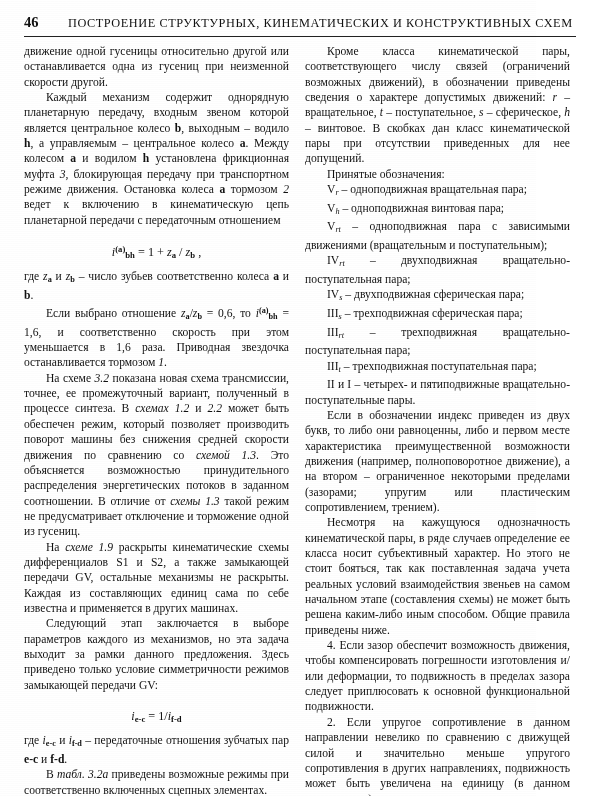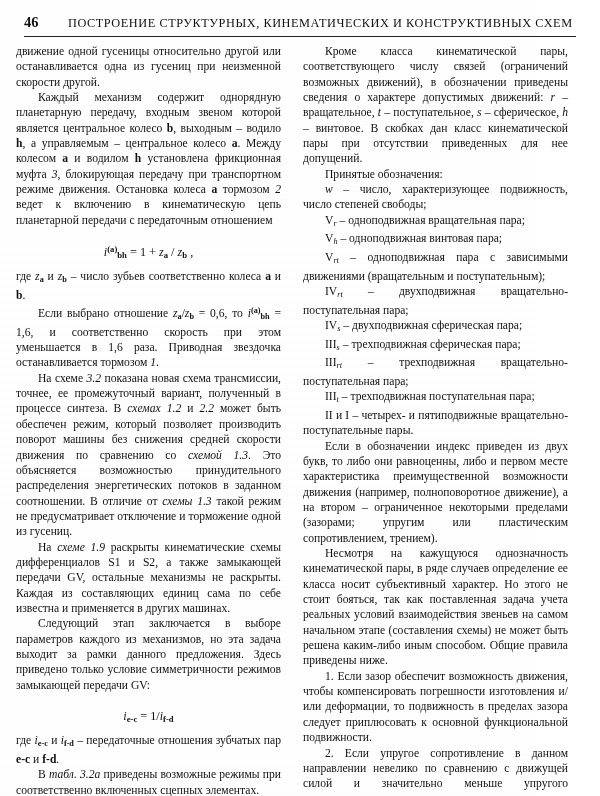--- a/index.html
+++ b/index.html
@@ -55,26 +55,26 @@
     left: 24px;
     top: 36px;
     width: 552px;
     height: 1px;
     background: #222;
   }
 
   
   .cols {
     position: absolute;
-    left: 16px;
+    left: 24px;
     top: 44px;
     width: 552px;
     height: 746px;
     display: flex;
-    gap: 22px;
+    gap: 16px;
   }
   .col {
     width: 265px;
     flex: none;
   }
 
   p {
     margin: 0;
     font-size: 11.6px;
     line-height: 15.35px;
@@ -167,21 +167,20 @@
       <p><span>В </span><i>табл. 3.2а</i><span> приведены возможные режимы при соответственно включенных сцепных элементах.</span></p>
 
     </div>
 
     <div class="col">
 
       <p><span>Кроме класса кинематической пары, соответствующего числу связей (ограничений возможных движений), в обозначении приведены сведения о характере допустимых движений: </span><i>r</i><span> – вращательное, </span><i>t</i><span> – поступательное, </span><i>s</i><span> – сферическое, </span><i>h</i><span> – винтовое. В скобках дан класс кинематической пары при отсутствии приведенных для нее допущений.</span></p>
 
       <p>Принятые обозначения:</p>
 
-      <p class="note-line"><i>w</i><span> – число, характеризующее подвижность, число степеней свободы;</span></p>
 
       <p class="note-line"><span>V</span><sub style="font-style:italic;font-weight:normal">r</sub><span> – одноподвижная вращательная пара;</span></p>
 
       <p class="note-line"><span>V</span><sub style="font-style:italic;font-weight:normal">h</sub><span> – одноподвижная винтовая пара;</span></p>
 
       <p class="note-line"><span>V</span><sub style="font-style:italic;font-weight:normal">rt</sub><span> – одноподвижная пара с зависимыми движениями (вращательным и поступательным);</span></p>
 
       <p class="note-line"><span>IV</span><sub style="font-style:italic;font-weight:normal">rt</sub><span> – двухподвижная вращательно-поступательная пара;</span></p>
 
       <p class="note-line"><span>IV</span><sub style="font-style:italic;font-weight:normal">s</sub><span> – двухподвижная сферическая пара;</span></p>
@@ -191,21 +190,21 @@
       <p class="note-line"><span>III</span><sub style="font-style:italic;font-weight:normal">rt</sub><span> – трехподвижная вращательно-поступательная пара;</span></p>
 
       <p class="note-line"><span>III</span><sub style="font-style:italic;font-weight:normal">t</sub><span> – трехподвижная поступательная пара;</span></p>
 
       <p class="note-line"><span>II и I</span><span> – четырех- и пятиподвижные вращательно-поступательные пары.</span></p>
 
       <p>Если в обозначении индекс приведен из двух букв, то либо они равноценны, либо и первом месте характеристика преимущественной возможности движения (например, полноповоротное движение), а на втором – ограниченное некоторыми пределами (зазорами; упругим или пластическим сопротивлением, трением).</p>
 
       <p>Несмотря на кажущуюся однозначность кинематической пары, в ряде случаев определение ее класса носит субъективный характер. Но этого не стоит бояться, так как поставленная задача учета реальных условий взаимодействия звеньев на самом начальном этапе (составления схемы) не может быть решена каким-либо иным способом. Общие правила приведены ниже.</p>
 
-      <p>1. Если зазор обеспечит возможность движения, чтобы компенсировать погрешности изготовления и/или деформации, то подвижность в пределах зазора следует приплюсовать к основной функциональной подвижности.</p>
+      <p>4. Если зазор обеспечит возможность движения, чтобы компенсировать погрешности изготовления и/или деформации, то подвижность в пределах зазора следует приплюсовать к основной функциональной подвижности.</p>
 
       <p>2. Если упругое сопротивление в данном направлении невелико по сравнению с движущей силой и значительно меньше упругого сопротивления в других направлениях, подвижность может быть увеличена на единицу (в данном направлении).</p>
 
     </div>
   </div>
 
   <div class="grain"></div>
 </div>
 
 </body></html>

